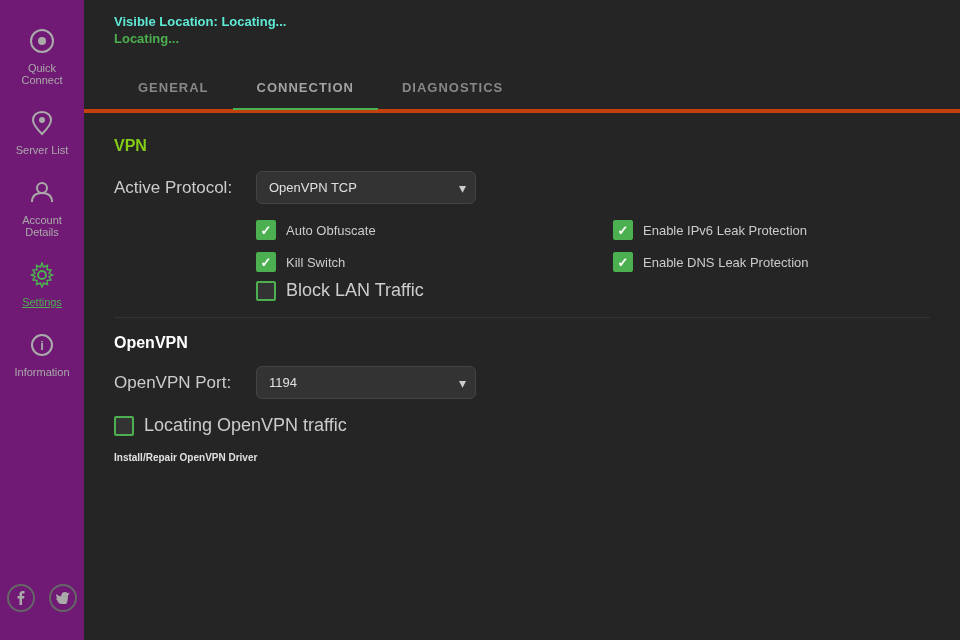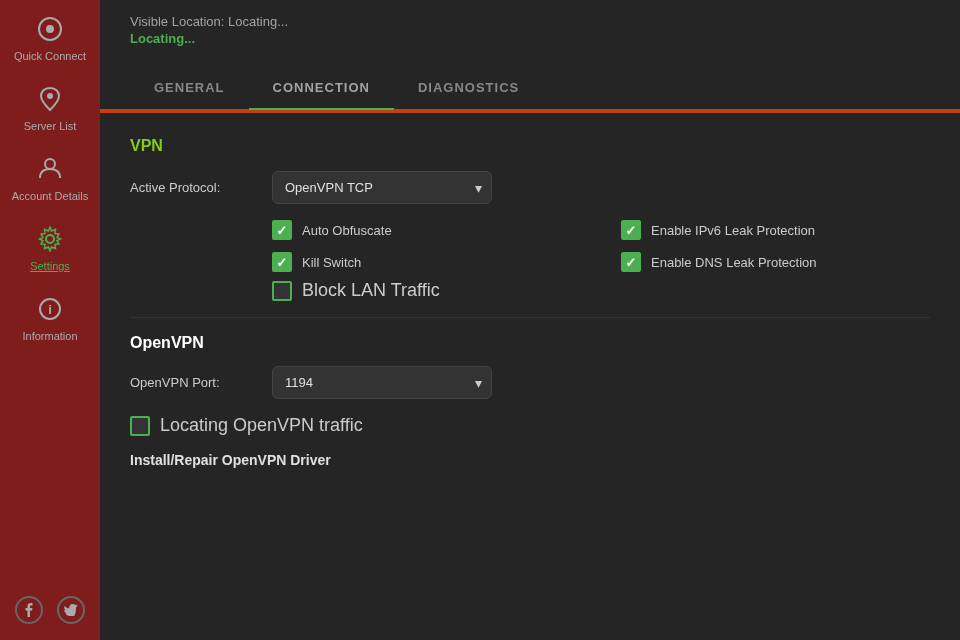--- a/index.html
+++ b/index.html
@@ -8,26 +8,26 @@
       height: 640px;
       background: #1e1e1e;
       font-family: 'Segoe UI', Arial, sans-serif;
       color: #e0e0e0;
       overflow: hidden;
       display: flex;
     }
 
     
     .sidebar {
-      width: 100px;
-      background: #7f1d1d;
+      width: 84px;
+      background: #701a75;
       display: flex;
       flex-direction: column;
       align-items: center;
-      padding: 4px 0;
+      padding: 16px 0;
       flex-shrink: 0;
     }
     .sidebar-item {
       display: flex;
       flex-direction: column;
       align-items: center;
       padding: 12px 8px;
       width: 100%;
       cursor: pointer;
       color: #aaa;
@@ -78,22 +78,22 @@
     
     .header {
       padding: 14px 30px 10px;
       background: #252525;
     }
     .location-line {
       font-size: 13px;
       color: #aaa;
     }
     .location-line span {
-      color: #a3a3a3;
-      font-weight: 400;
+      color: #5eead4;
+      font-weight: 700;
     }
     .locating-text {
       color: #4caf50;
       font-size: 13px;
       font-weight: 600;
       margin-top: 2px;
     }
 
     
     .tabs {
@@ -142,21 +142,21 @@
     }
 
     
     .form-row {
       display: flex;
       align-items: center;
       margin-bottom: 16px;
       gap: 12px;
     }
     .form-label {
-      font-size: 13px;
+      font-size: 17px;
       color: #ccc;
       width: 130px;
       flex-shrink: 0;
     }
     .select-wrapper {
       position: relative;
       width: 220px;
     }
     .select-box {
       width: 100%;
@@ -236,21 +236,21 @@
     }
 
     .section-subtitle {
       font-size: 16px;
       font-weight: 700;
       color: #fff;
       margin-bottom: 14px;
     }
 
     .install-link {
-      font-size: 14px;
+      font-size: 10px;
       font-weight: 700;
       color: #e0e0e0;
       margin-top: 10px;
     }
   </style>
 </head>
 <body>
 
 <nav class="sidebar">
   <div class="sidebar-item">

